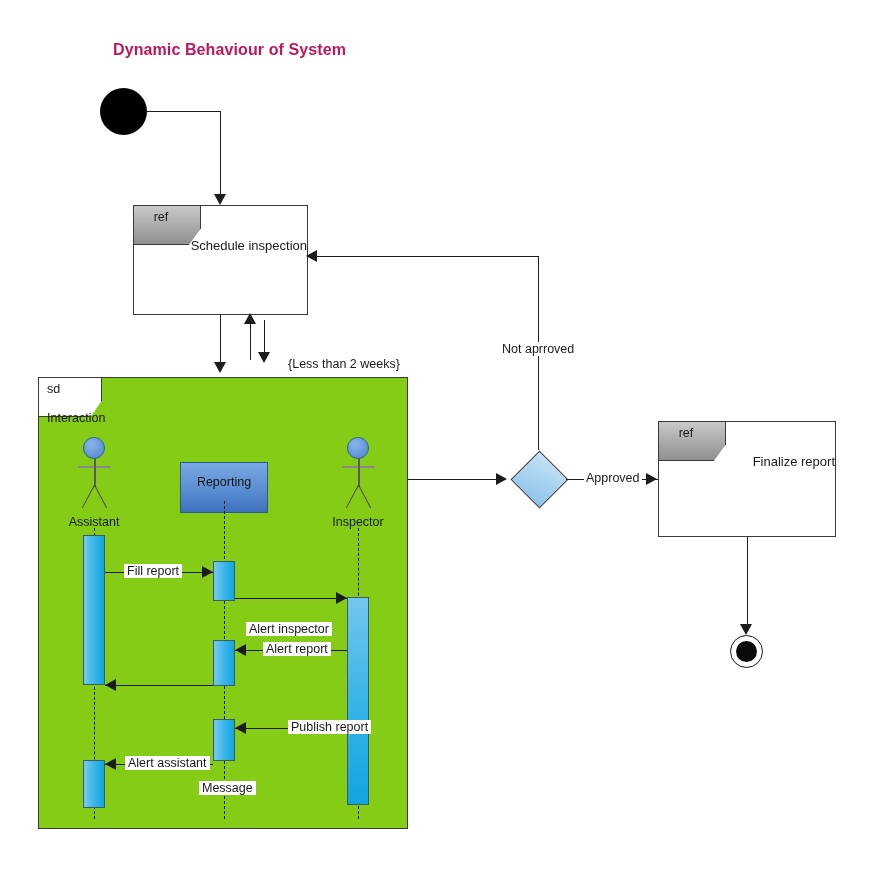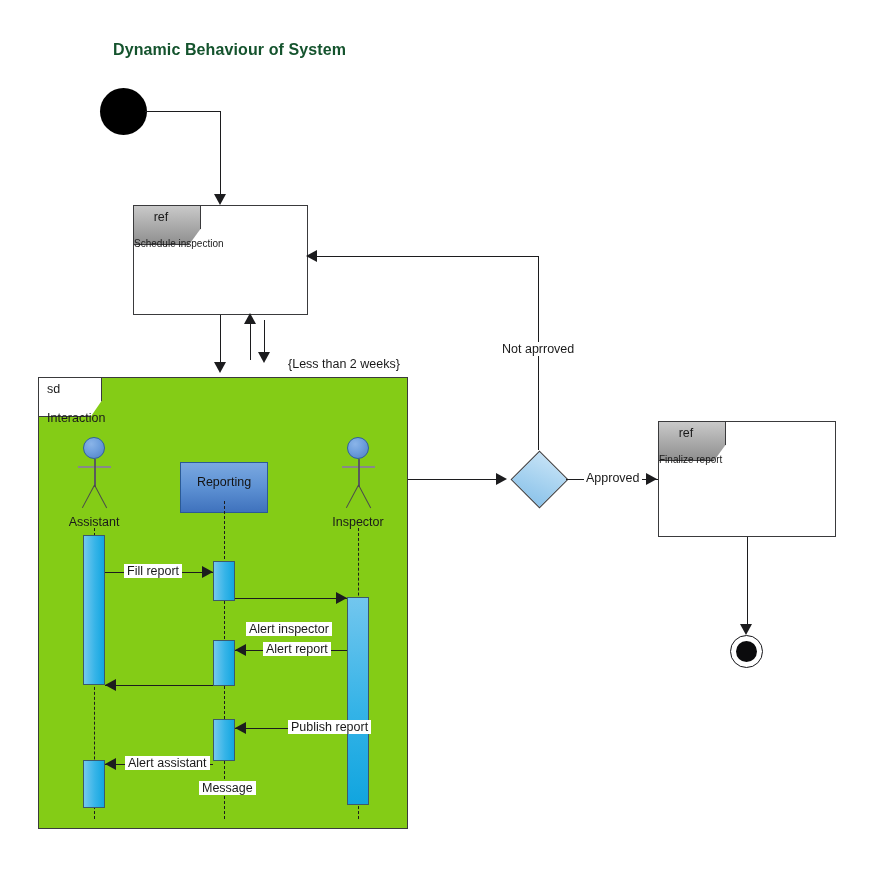--- a/index.html
+++ b/index.html
@@ -19,21 +19,21 @@
     overflow: hidden;
   }
 
   
   #diagram-title {
     position: absolute;
     left: 113px;
     top: 41px;
     font-size: 16px;
     font-weight: bold;
-    color: #14532d;
+    color: #be185d;
     letter-spacing: 0.1px;
     white-space: nowrap;
   }
 
   
   .initial-node {
     position: absolute;
     left: 100px;
     top: 88px;
     width: 47px;
@@ -94,22 +94,22 @@
     color: #1a1a1a;
     text-align: left;
     padding-left: 8px;
     padding-right: 0;
   }
   .ref-caption {
     position: absolute;
     left: 0;
     right: 0;
     top: 32px;
-    text-align: left;
-    font-size: 10px;
+    text-align: right;
+    font-size: 13px;
     color: #1a1a1a;
   }
 
   
   #sd-frame {
     position: absolute;
     left: 38px;
     top: 377px;
     width: 370px;
     height: 452px;

